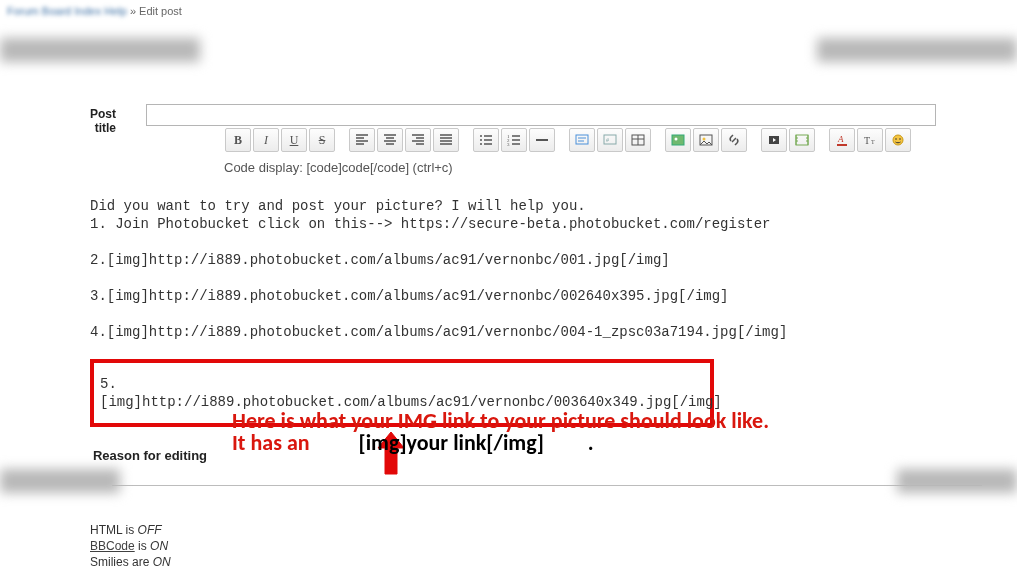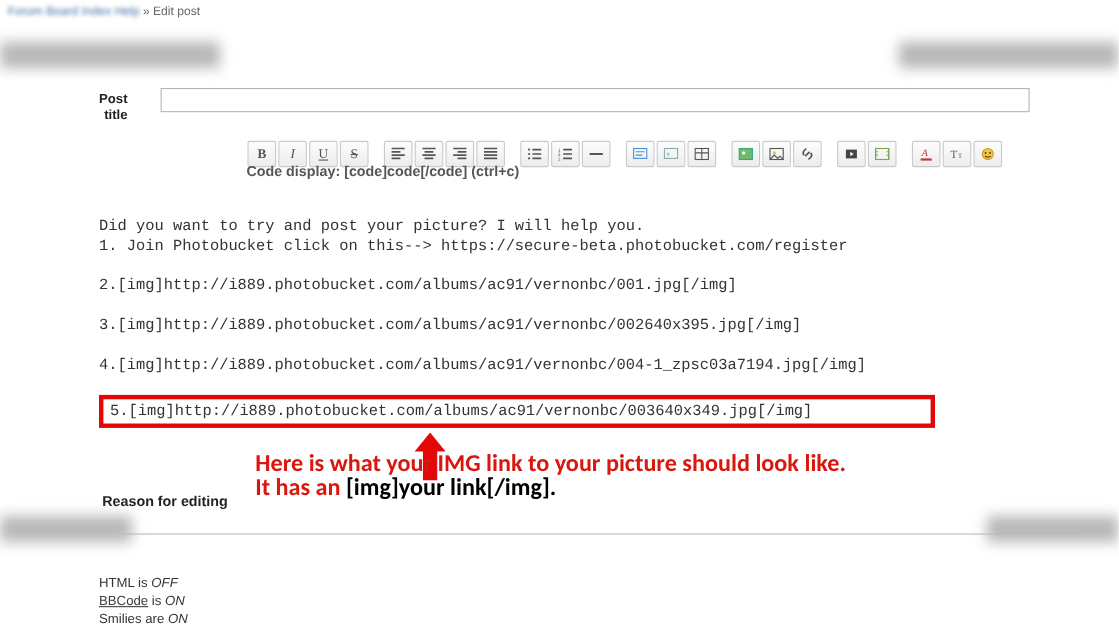--- a/index.html
+++ b/index.html
@@ -17,35 +17,35 @@
     .blur-top-left { left:0; top:38px; width:200px; }
     .blur-top-right { right:0; top:38px; width:200px; }
     .blur-bottom-left { left:0; bottom:77px; width:120px; }
     .blur-bottom-right { right:0; bottom:77px; width:120px; }
     .breadcrumb { position:absolute; left:7px; top:5px; font-size:11px; color:#666; z-index:2; }
     .breadcrumb a { color:#3e71a6; text-decoration:none; }
     .breadcrumb .blurlink { filter:blur(2px); }
     .form-row { display:flex; padding:4px 0; }
     .label { width:126px; text-align:right; padding-right:10px; font-weight:bold; font-size:12px; color:#222; padding-top:3px; }
     .field { flex:1; padding-right:50px; }
-    .row-title { position:absolute; left:90px; top:76px; width:880px;gap:20px; }
+    .row-title { position:absolute; left:90px; top:100px; width:880px;gap:20px; }
     .title-input { width:790px; height:22px; border:1px solid #b5b5b5; padding:2px 4px; font-size:12px; }
     .toolbar-row { position:absolute; left:225px; top:128px; }
     .toolbar { display:flex; gap:4px; flex-wrap:nowrap; }
     .tool-group { display:flex; gap:2px; margin-right:10px; }
     .tb { width:26px; height:24px; border:1px solid #c9c9c9; background:linear-gradient(#fdfdfd,#ececec); display:flex; align-items:center; justify-content:center; cursor:pointer; border-radius:2px; color:#555; font-family:Georgia,serif; }
     .tb svg { width:14px; height:14px; }
-    .code-hint { position:absolute; left:224px; top:148px; color:#555; font-size:13px;font-weight:bold; }
+    .code-hint { position:absolute; left:224px; top:160px; color:#555; font-size:13px; }
     .row-msg { position:absolute; left:90px; top:175px; width:900px; }
     .msg-text { font-family:"Courier New",monospace; font-size:14px; line-height:18px; color:#333; white-space:pre-wrap; }
-    .highlight-box { border:4px solid #e20808; padding:2px 6px; display:inline-block; width:760px; }
+    .highlight-box { border:4px solid #e20808; padding:12px 6px; display:inline-block; width:624px; }
     .arrow { display:block; margin-left:280px; margin-top:3px; }
     .arrow svg { width:42px; height:50px; }
     .anno { position:absolute; left:232px; top:410px; font-family:Calibri,Arial,sans-serif; font-size:22px; color:#d9170e; line-height:22px; }
-    .anno .blk { color:#000; font-weight:bold; }
+    .anno .blk { color:#000; font-weight:bold;margin-left:44px; }
     .anno .bold { font-weight:bold; }
     .row-reason { position:absolute; left:50px; top:448px; width:200px; text-align:center; font-weight:bold; font-size:13px; color:#222; }
     .sep { position:absolute; left:112px; top:485px; width:870px; height:2px; color:#777; border:0; border-top:1px solid #bcbcbc; }
     .row-info { position:absolute; left:90px; top:518px; }
     .info-line { font-size:12px; color:#333; line-height:16px; }
     .info-line a { color:#404040; }
     .info-line em { font-style:italic; }
   </style>
 </head>
 <body>

